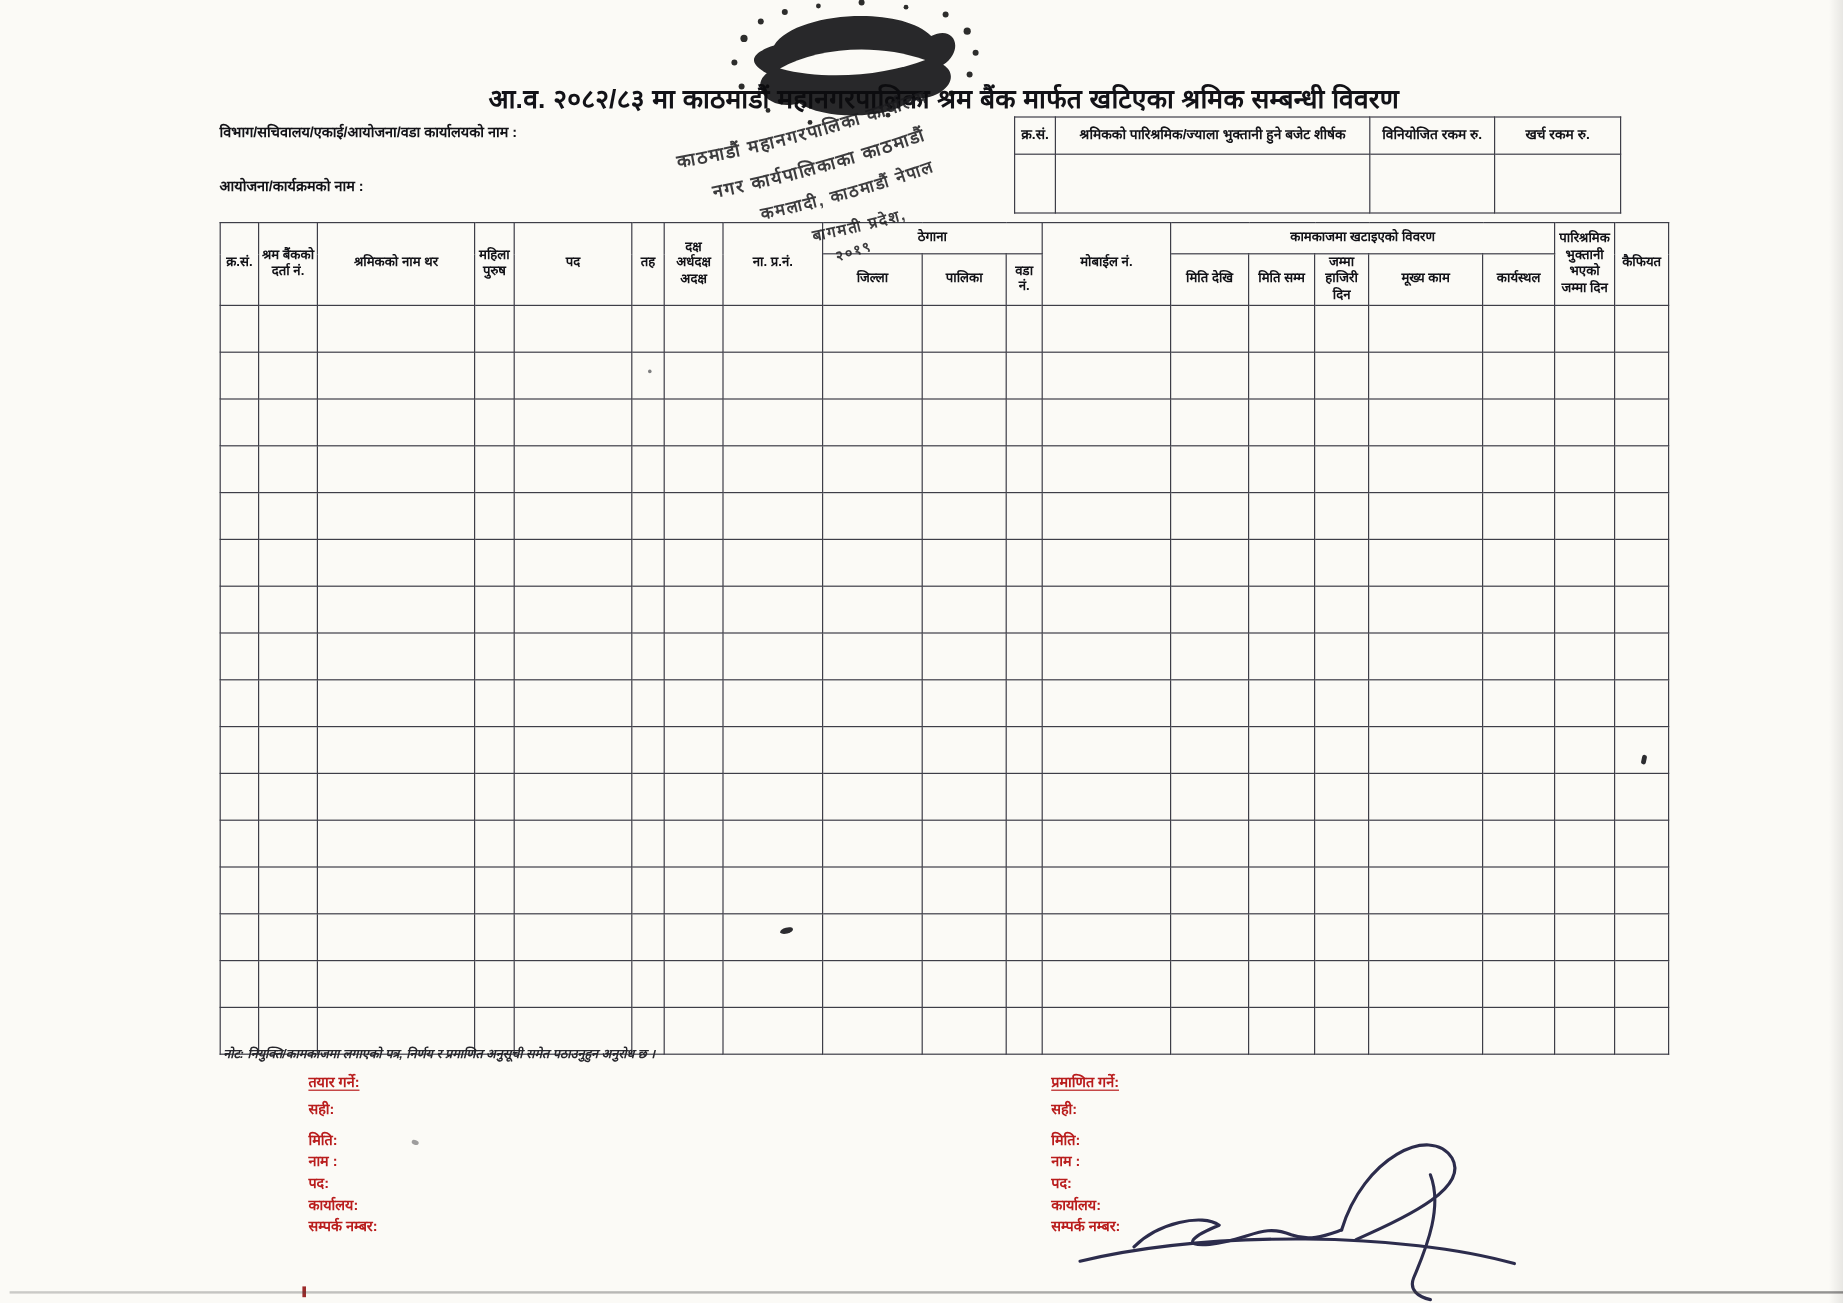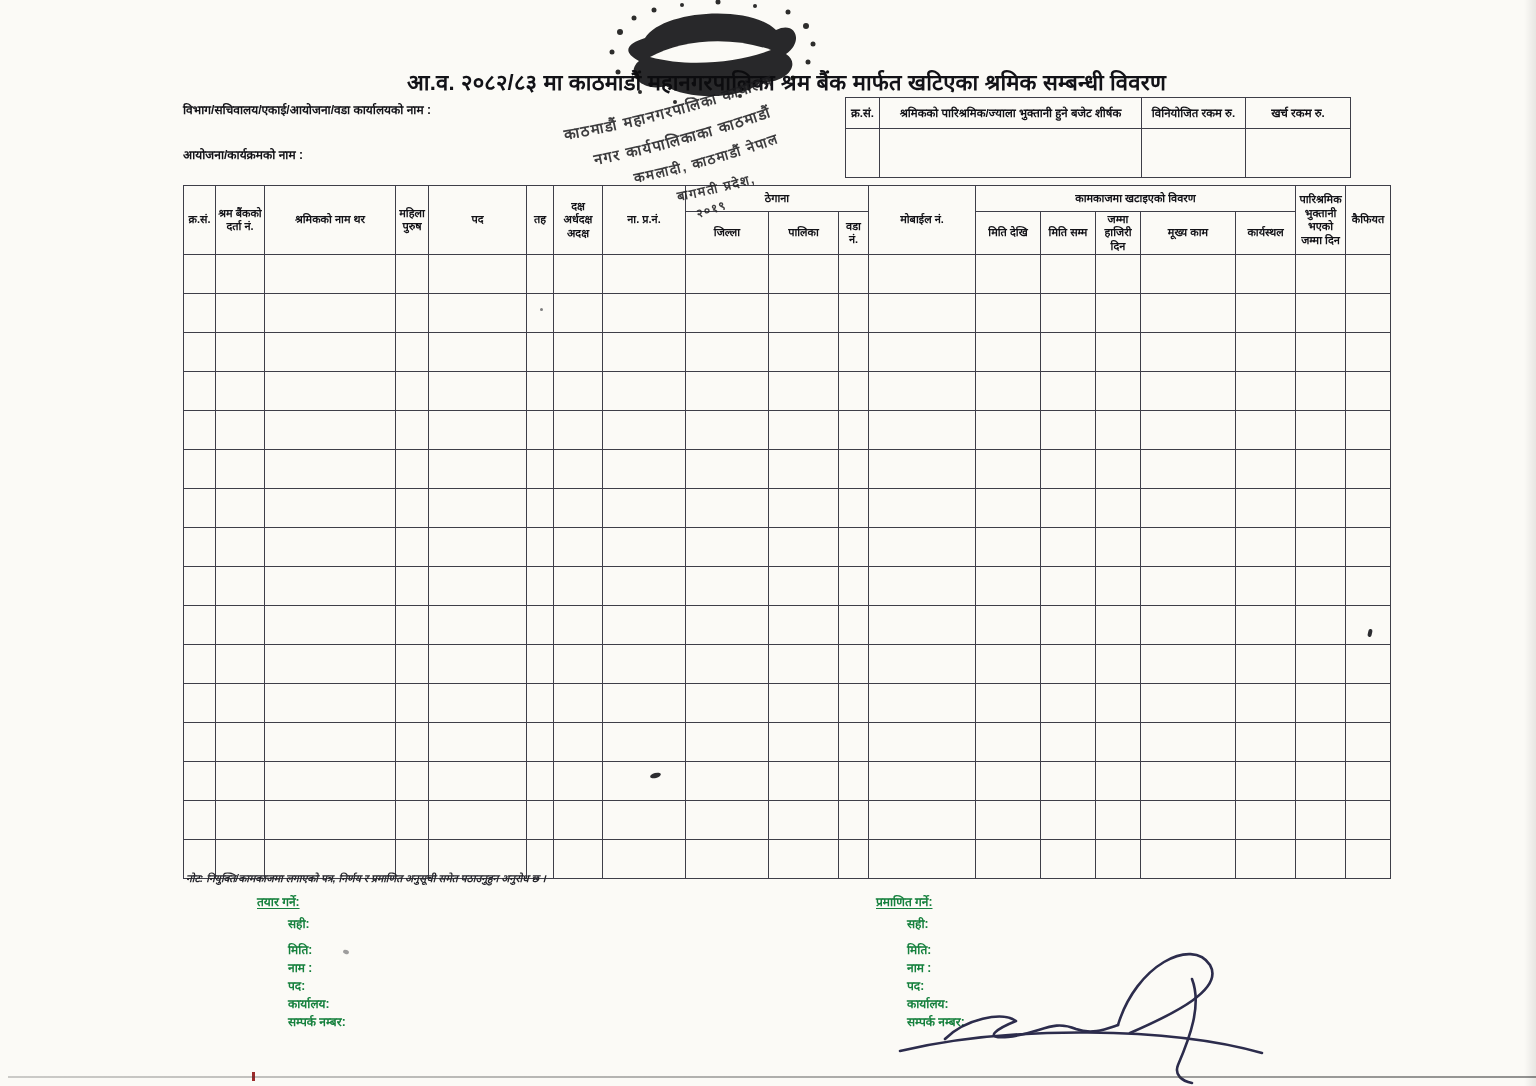--- a/index.html
+++ b/index.html
@@ -26,23 +26,23 @@
   .main-table{position:absolute;left:183px;top:185px;width:1207px;}
   .main-table th{font-size:11px;line-height:1.22;}
   .main-table thead tr:first-child{height:26px;}
   .main-table thead tr:last-child{height:34px;}
   .main-table tbody tr{height:39px;}
   .th-xs{font-size:9.5px;}
   .th-xxs{font-size:8.5px;line-height:1.15;margin-top:44px;}
 
   .note{position:absolute;left:186px;top:871px;font-size:10.5px;font-weight:600;color:#26262c;font-style:italic;}
 
-  .sig-block{position:absolute;font-size:12px;font-weight:bold;color:#15803d;}
+  .sig-block{position:absolute;font-size:12px;font-weight:bold;color:#b91c1c;}
   .sig-block .block-title{text-decoration:underline;text-underline-offset:2px;margin-bottom:7px;}
-  .sig-block .field{margin-bottom:3px;line-height:15px;margin-left:31px;}
+  .sig-block .field{margin-bottom:3px;line-height:15px;}
   .sig-block .field.first{margin-bottom:11px;}
   .block-prepared{left:257px;top:893px;}
   .block-certified{left:876px;top:893px;}
 
   .stamp-svg{position:absolute;left:550px;top:0px;pointer-events:none;}
   .stamp-text{font-family:"Liberation Sans",sans-serif;font-weight:bold;fill:#1b1b1e;
         letter-spacing:1.5px;}
   .signature-svg{position:absolute;left:890px;top:933px;pointer-events:none;}
 
   .speck{position:absolute;background:#2c2c30;border-radius:50%;}

